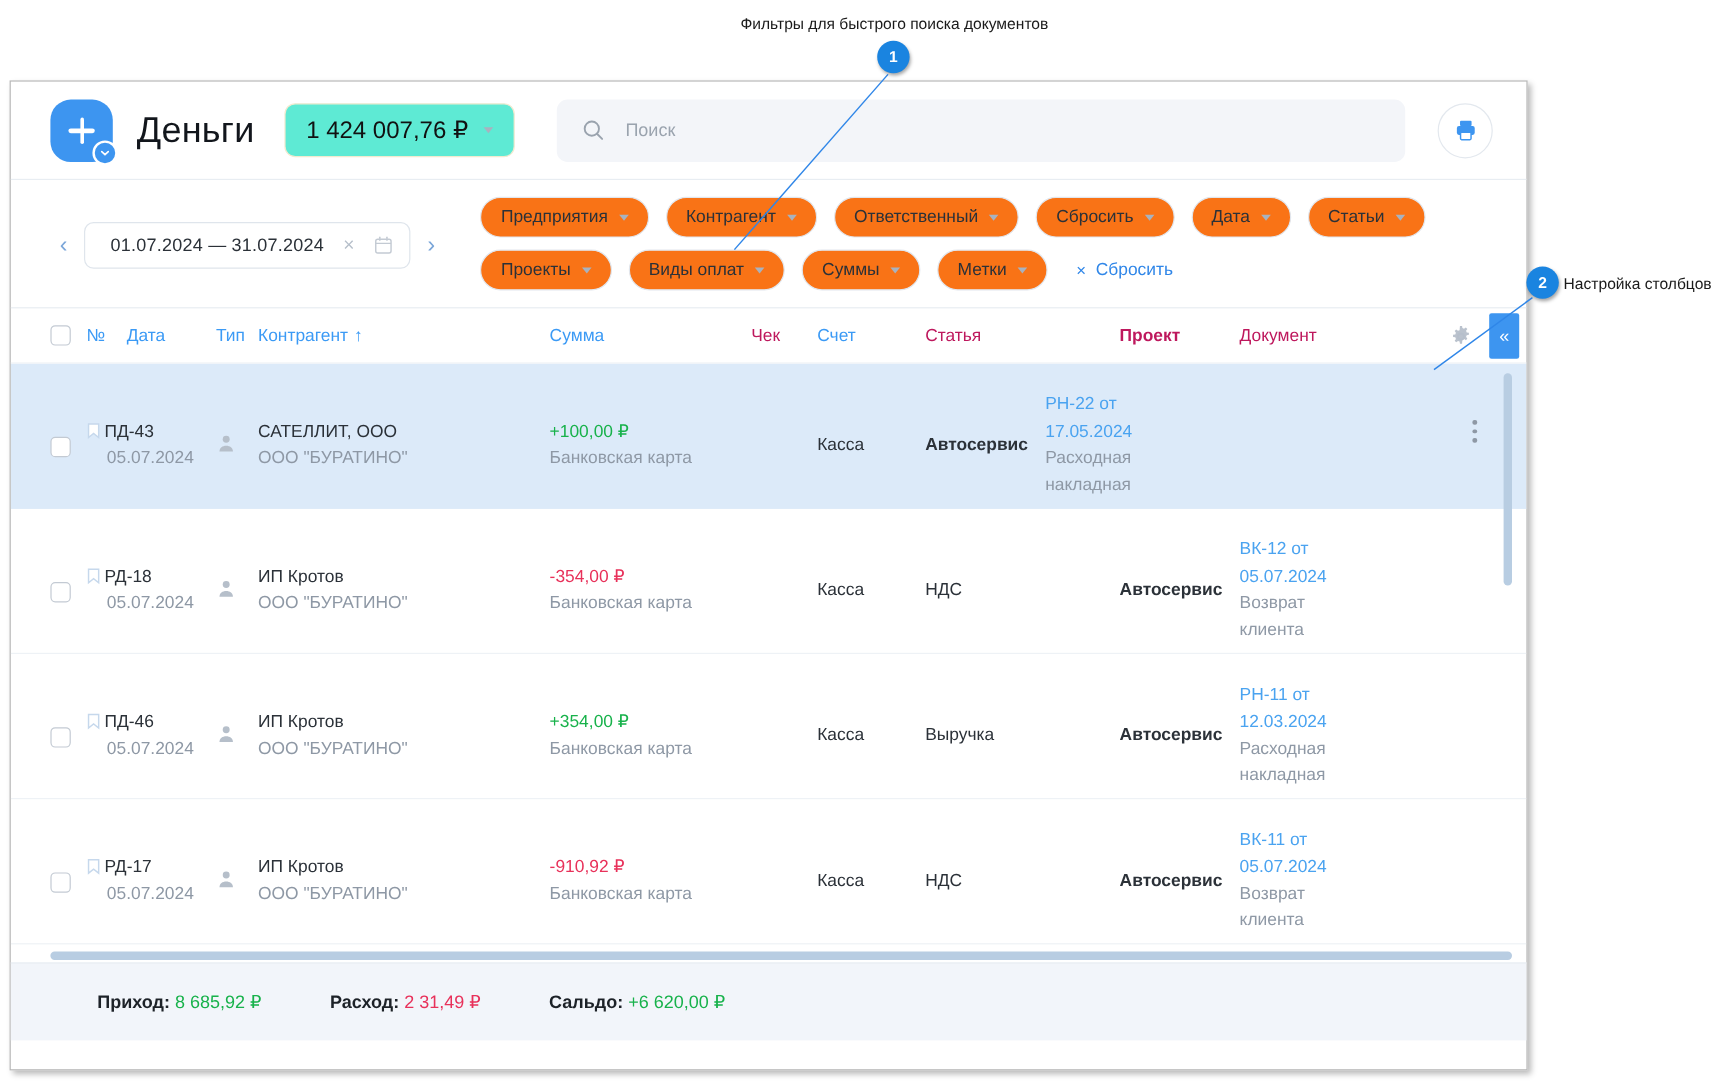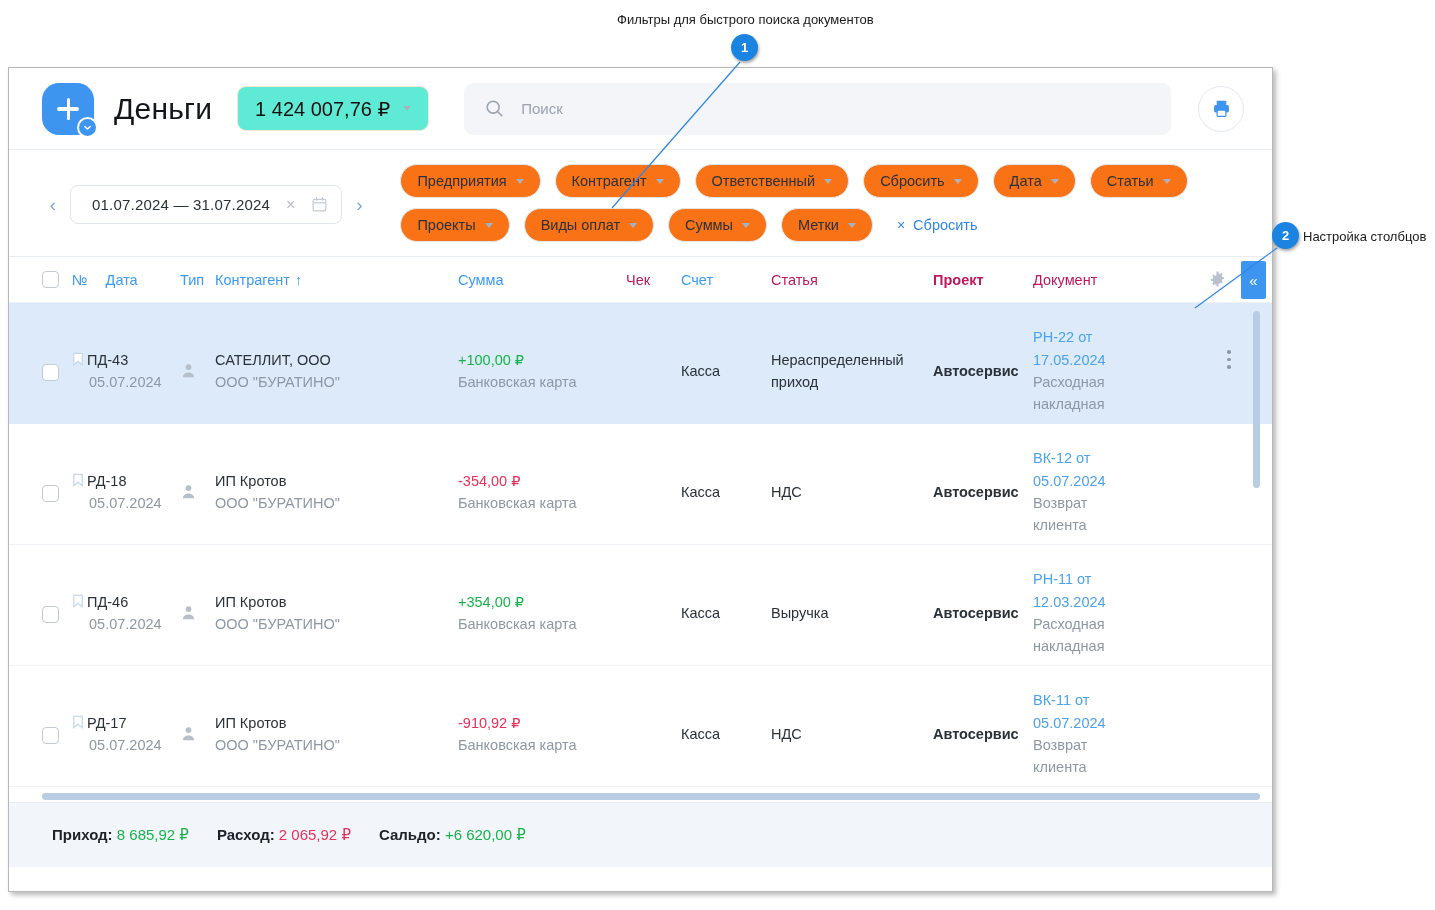--- a/index.html
+++ b/index.html
@@ -289,21 +289,21 @@
   
   .footer {
     height: 65px;
     background: #f2f5fa;
     display: flex;
     align-items: center;
     padding-left: 43px;
     gap: 28px;
     border-top: 1px solid #e8edf2;
   }
-  .total { font-size: 15px; color: #1d2228; white-space: nowrap; }
+  .total { font-size: 15px; color: #1d2228; white-space: nowrap; margin-left: 29px; }
   .total b { font-weight: bold; }
 
   
   .c-check { width: 30px; flex:none; }
   .c-num   { width: 108px; flex:none; }
   .c-type  { width: 35px; flex:none; }
   .c-contr { width: 243px; flex:none; }
   .c-sum   { width: 168px; flex:none; }
   .c-chek  { width: 55px; flex:none; }
   .c-schet { width: 90px; flex:none; }
@@ -497,23 +497,20 @@
         <div class="c-sum">
           <div class="cell pos">+100,00 ₽</div>
           <div class="sub">Банковская карта</div>
         </div>
         <div class="c-chek">
             <div class="cell"></div>
           </div>
         <div class="c-schet">
             <div class="cell">Касса</div>
           </div>
-        <div class="c-stat">
-            <div class="cell">Нераспределенный приход</div>
-          </div>
         <div class="c-proj">
             <div class="cell">Автосервис</div>
           </div>
         <div class="c-doc">
           <div class="cell link">РН-22 от 17.05.2024</div>
           <div class="sub">Расходная накладная</div>
         </div>
         <div class="kebab">
             <i></i>
             <i></i>
@@ -663,21 +660,21 @@
     </div>
   </div>
 
   <div class="footer">
     <div class="total">
       <b>Приход:</b>
       <span class="pos">8 685,92 ₽</span>
     </div>
     <div class="total">
       <b>Расход:</b>
-      <span class="neg">2 065,92 ₽</span>
+      <span class="neg">2 31,49 ₽</span>
     </div>
     <div class="total">
       <b>Сальдо:</b>
       <span class="pos">+6 620,00 ₽</span>
     </div>
   </div>
 
 </div>
 
 </body></html>

